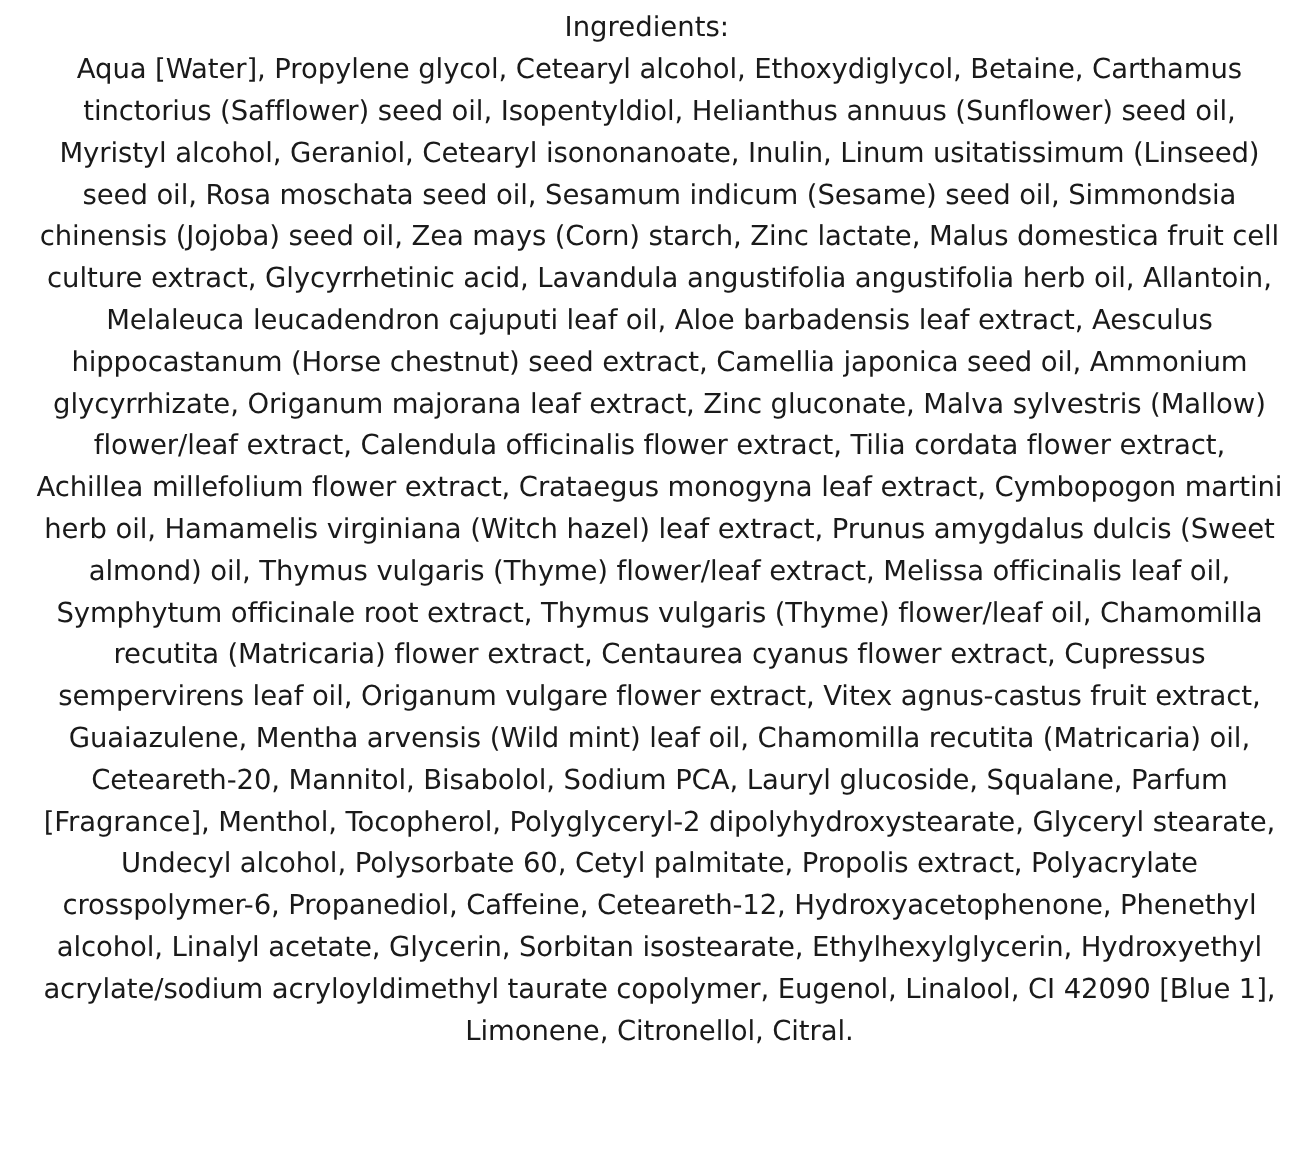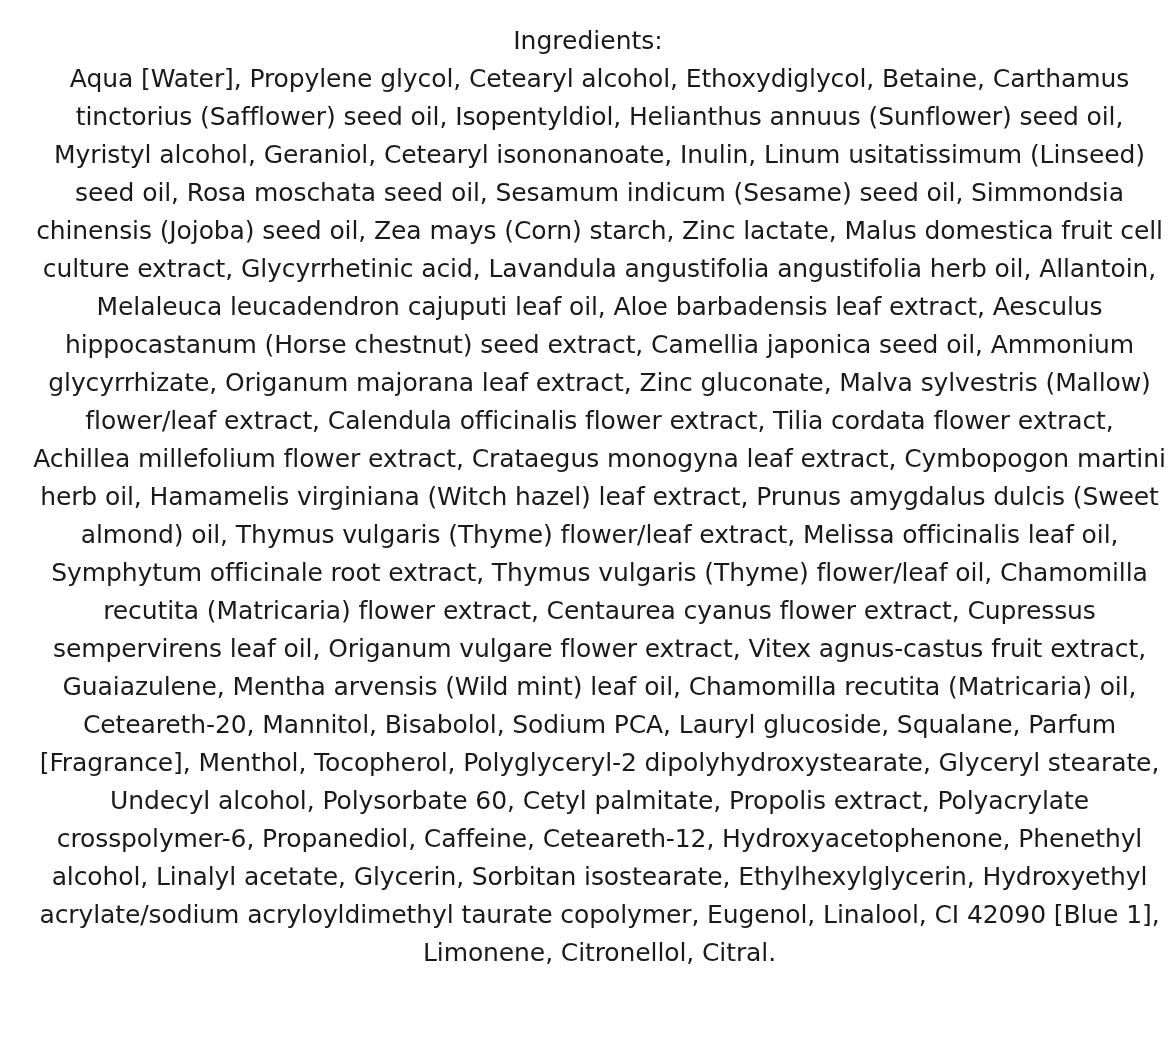--- a/index.html
+++ b/index.html
@@ -10,21 +10,21 @@
   body {
     width: 1176px;
     height: 1053px;
     font-family: "DejaVu Sans", "Liberation Sans", sans-serif;
     color: #1a1a1a;
     overflow: hidden;
   }
   .page {
     width: 1176px;
     box-sizing: border-box;
-    padding: 22px 10px 0 10px;
+    padding: 6px 10px 0 10px;
   }
   .ingredients-heading {
     text-align: center;
     font-size: 25px;
     line-height: 38px;
     font-weight: 400;
     color: #1a1a1a;
   }
   .ingredients-body {
     text-align: center;

